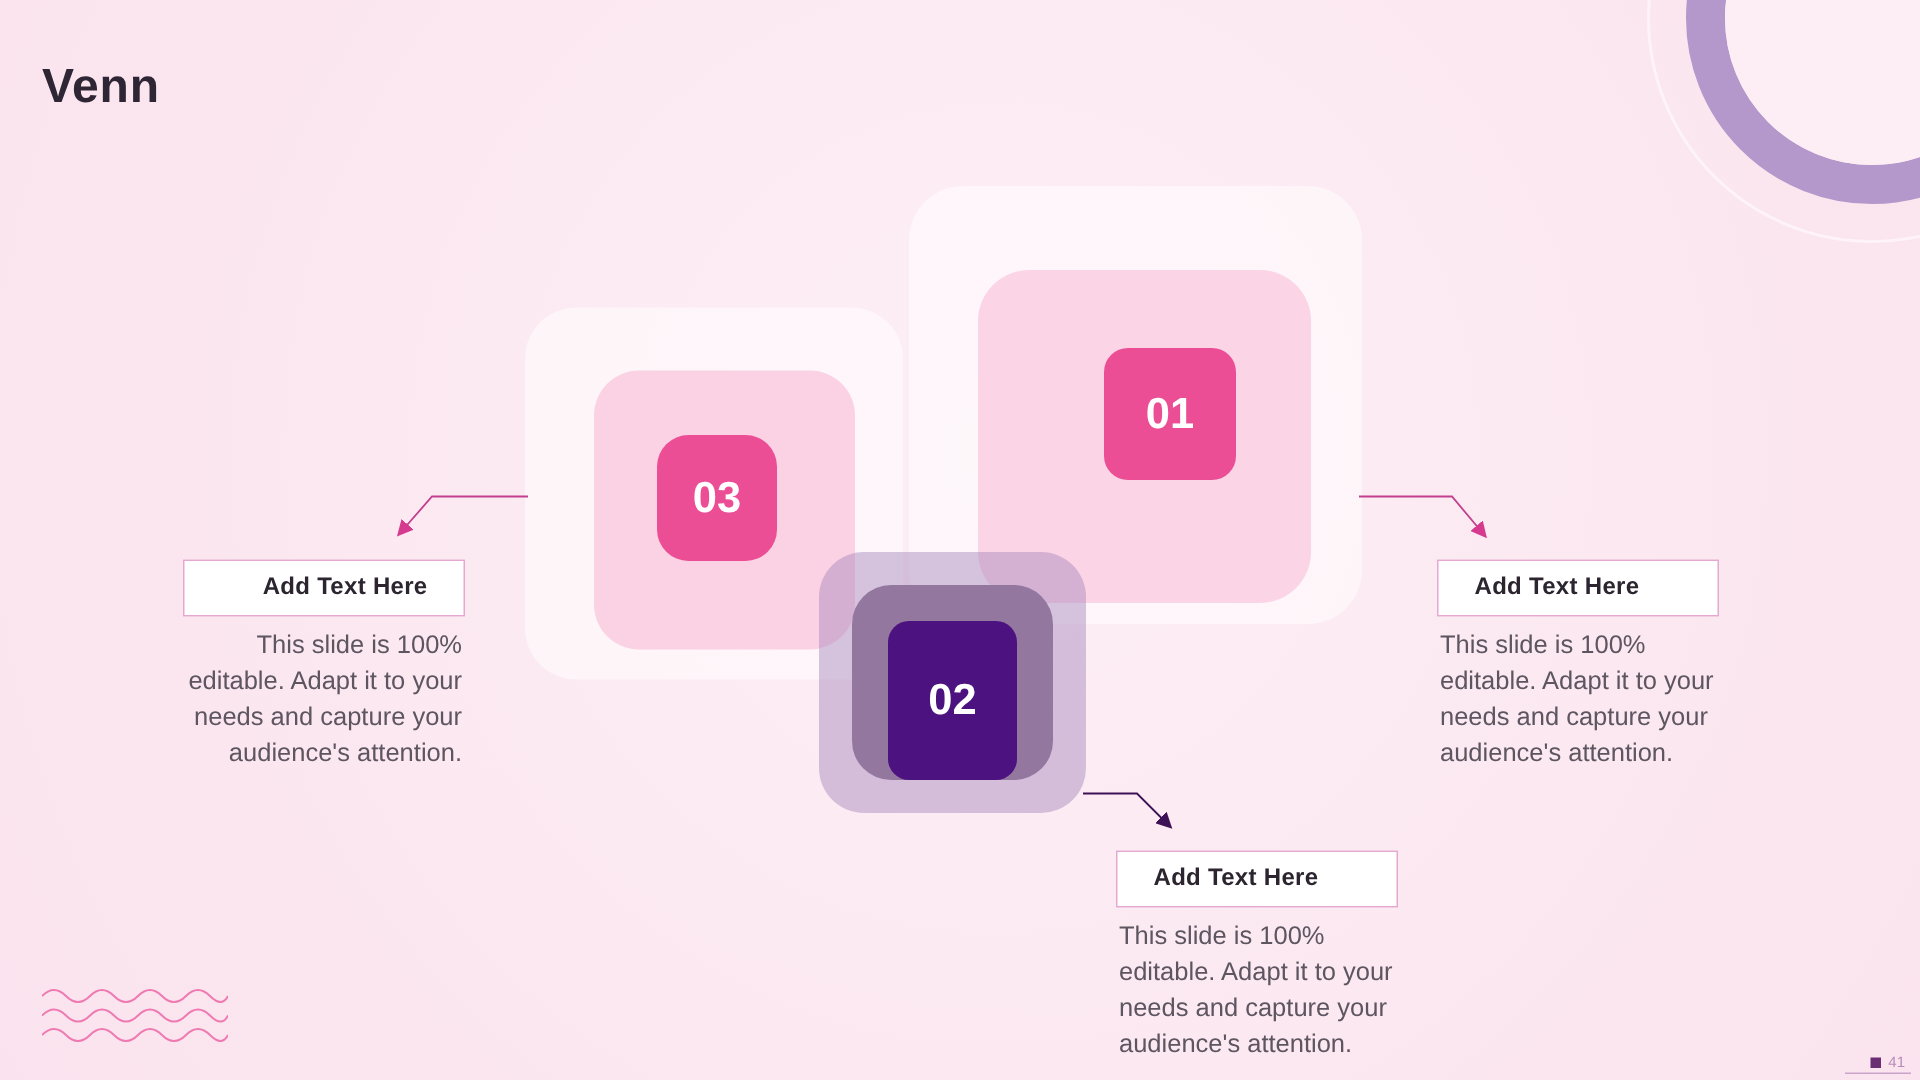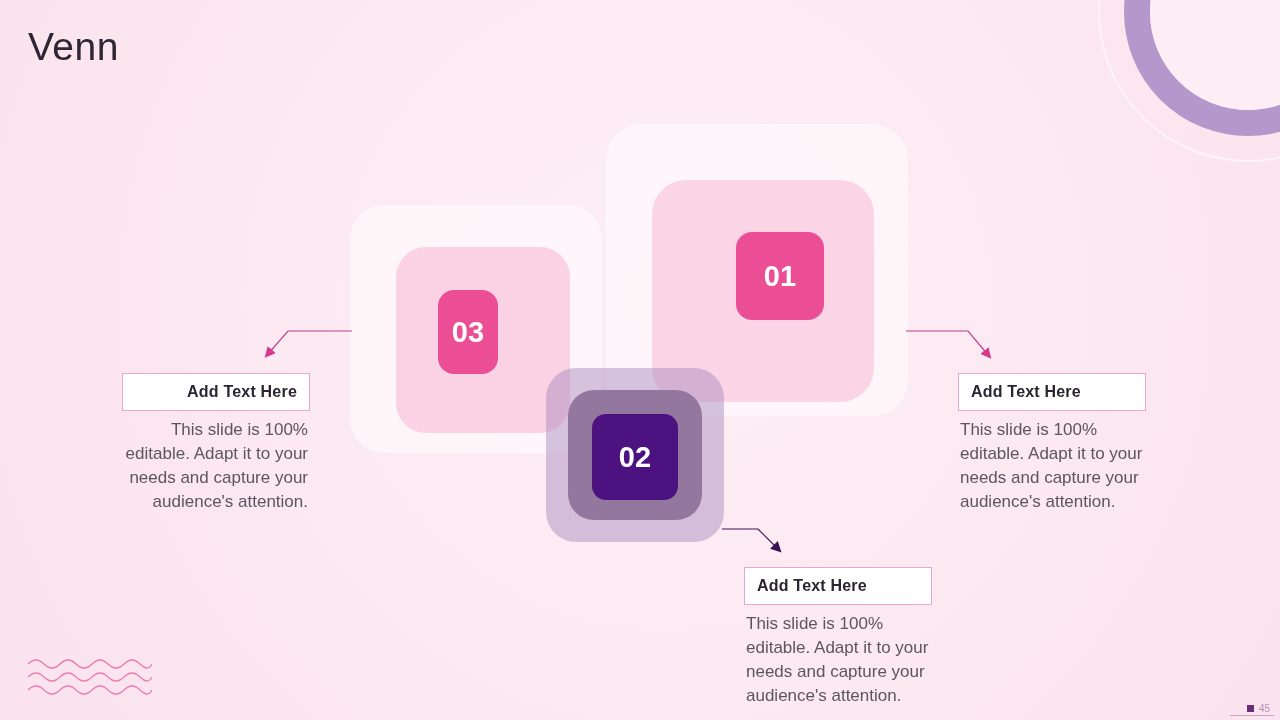--- a/index.html
+++ b/index.html
@@ -43,23 +43,23 @@
     background:#fdeef6;
     pointer-events:none;
   }
 
   
   .waves { position:absolute; left:28px; bottom:22px; }
 
   
   .title {
     position:absolute;
-    left:28px; top:25px;
-    font-size:39px;
-    font-weight:400;
+    left:28px; top:39px;
+    font-size:32px;
+    font-weight:700;
     color:#2e2635;
     letter-spacing:0.5px;
   }
 
   
   .venn { position:absolute; }
 
   .layer {
     position:absolute;
     border-radius:36px;
@@ -85,37 +85,37 @@
     position:absolute;
     border-radius:16px;
     display:flex;
     align-items:center;
     justify-content:center;
     color:#ffffff;
     font-size:29px;
     font-weight:700;
   }
   #chip01 { left:712px; top:232px; width:88px; height:88px; background:#ec4e96;margin-left:24px; }
-  #chip03 { left:438px; top:290px; width:60px; height:84px; background:#ec4e96; }
-  #chip02 { left:592px; top:414px; width:86px; height:86px; background:#4c1380; border-radius:14px; }
+  #chip03 { left:438px; top:290px; width:80px; height:84px; background:#ec4e96;border-radius:21px; }
+  #chip02 { left:592px; top:414px; width:86px; height:106px; background:#4c1380; border-radius:14px; }
 
   
   .connector { position:absolute; left:0; top:0; width:1280px; height:720px; pointer-events:none; }
 
   
   .callout { position:absolute; }
 
   .callout .hdr {
     background:#ffffff;
     border:1px solid #e5a8d0;
     color:#2c2530;
     font-size:16px;
     font-weight:700;
     letter-spacing:0.2px;
-    padding:9px 12px;
+    padding:9px 24px;
     line-height:1.1;
   }
   .callout .body {
     margin-top:7px;
     font-size:17px;
     line-height:1.42;
     color:#5d5560;
     padding:0 2px;
   }
 
@@ -217,16 +217,16 @@
   </div>
 
   <div class="callout" id="co-bottom">
     <div class="hdr">Add Text Here</div>
     <div class="body">This slide is 100% editable.  Adapt it to your needs and capture your audience's attention.</div>
   </div>
 
   <div class="footer-rule"></div>
   <div class="footer-num">
     <span class="sq"></span>
-    <span class="pg">45</span>
+    <span class="pg">41</span>
   </div>
 
 </div>
 
 </body></html>

